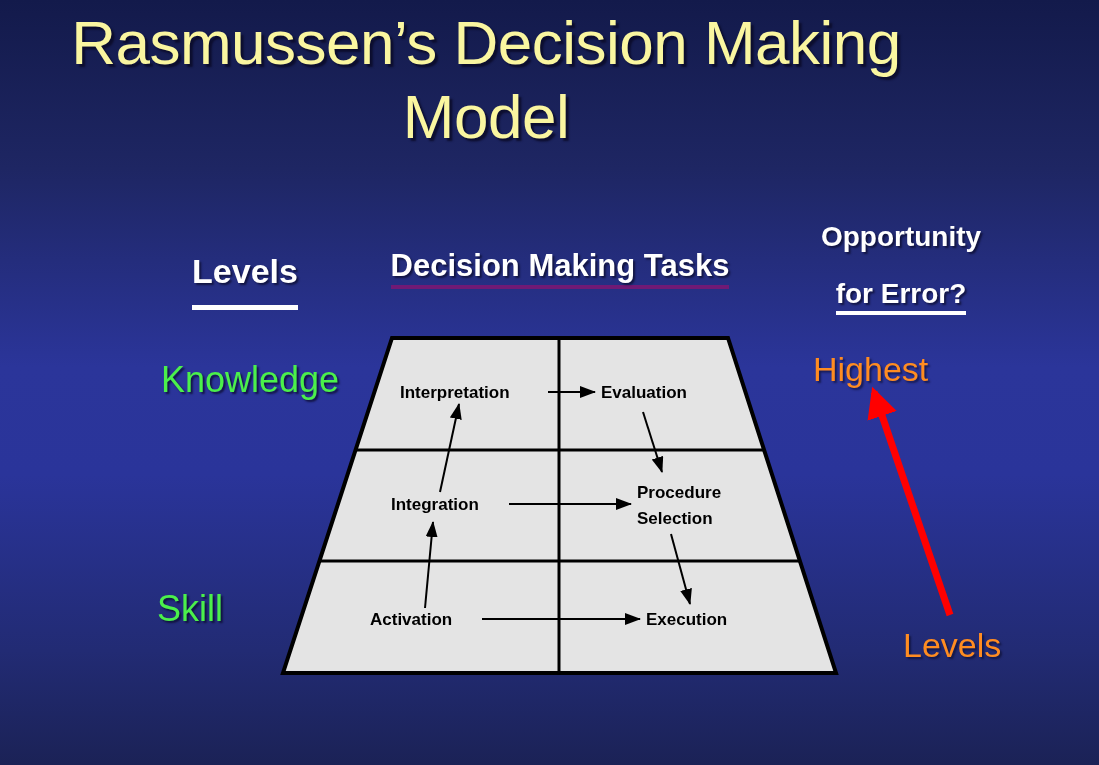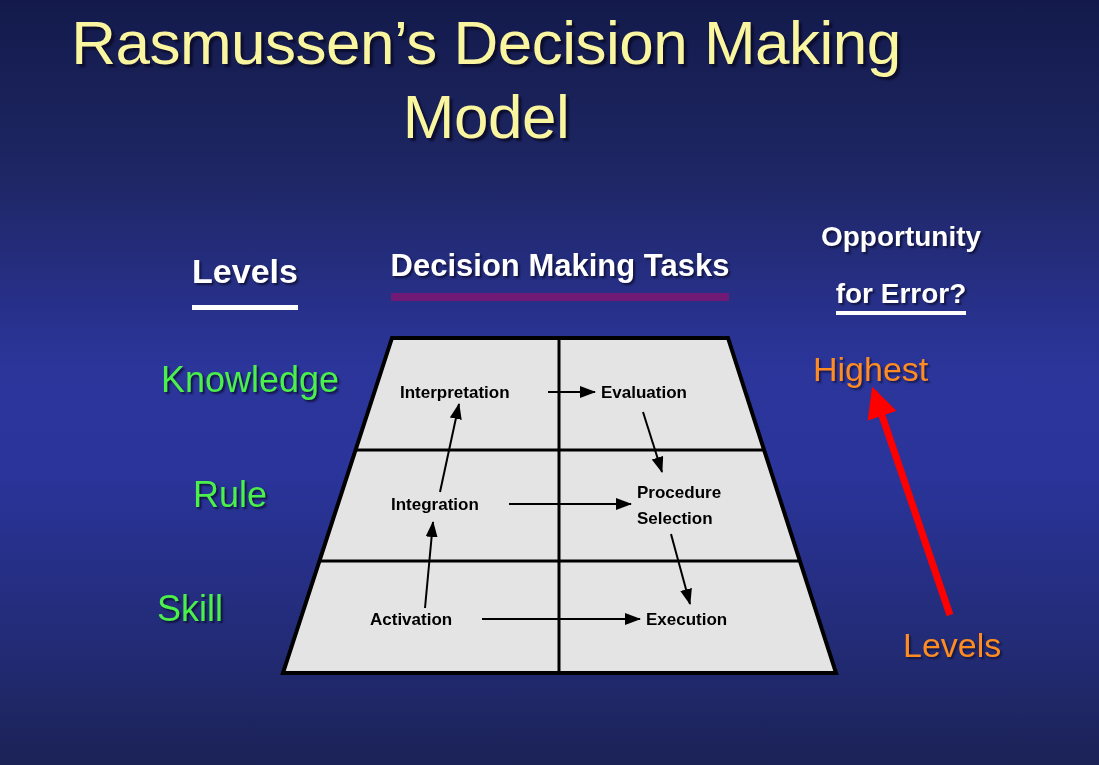--- a/index.html
+++ b/index.html
@@ -57,21 +57,21 @@
     font-size: 34px;
   }
   .hdr-levels span { border-bottom: 5px solid #FFFFFF; padding-bottom: 15px; }
 
   .hdr-tasks {
     left: 355px;
     top: 248px;
     width: 410px;
     font-size: 31px;
   }
-  .hdr-tasks span { border-bottom: 8px solid #701a75; padding-bottom: 10px; }
+  .hdr-tasks span { border-bottom: 4px solid #701a75; padding-bottom: 2px; }
 
   .hdr-opportunity {
     left: 776px;
     top: 220px;
     width: 250px;
     font-size: 28px;
     line-height: 33px;
   }
   .hdr-opportunity .l1 { display: block; }
   .hdr-opportunity .l2 { display: inline-block; border-bottom: 4px solid #FFFFFF; padding-bottom: 1px; margin-top: 24px; }
@@ -133,21 +133,20 @@
   <div class="hdr hdr-tasks">
     <span>Decision Making Tasks</span>
   </div>
 
   <div class="hdr hdr-opportunity">
     <span class="l1">Opportunity</span>
     <span class="l2">for Error?</span>
   </div>
 
   <div class="level level-0">Knowledge</div>
-  <div class="level level-1">Rule</div>
   <div class="level level-2">Skill</div>
 
   <div class="scale-label scale-highest">Highest</div>
   <div class="scale-label scale-lowest">Levels</div>
 
   <svg class="diagram" viewBox="0 0 1099 765">
     <defs>
       <marker id="arrowBlack" markerWidth="9" markerHeight="9" refX="7.5" refY="3" orient="auto" markerUnits="strokeWidth">
         <path d="M0,0 L8,3 L0,6 z" fill="#000000"></path>
       </marker>

